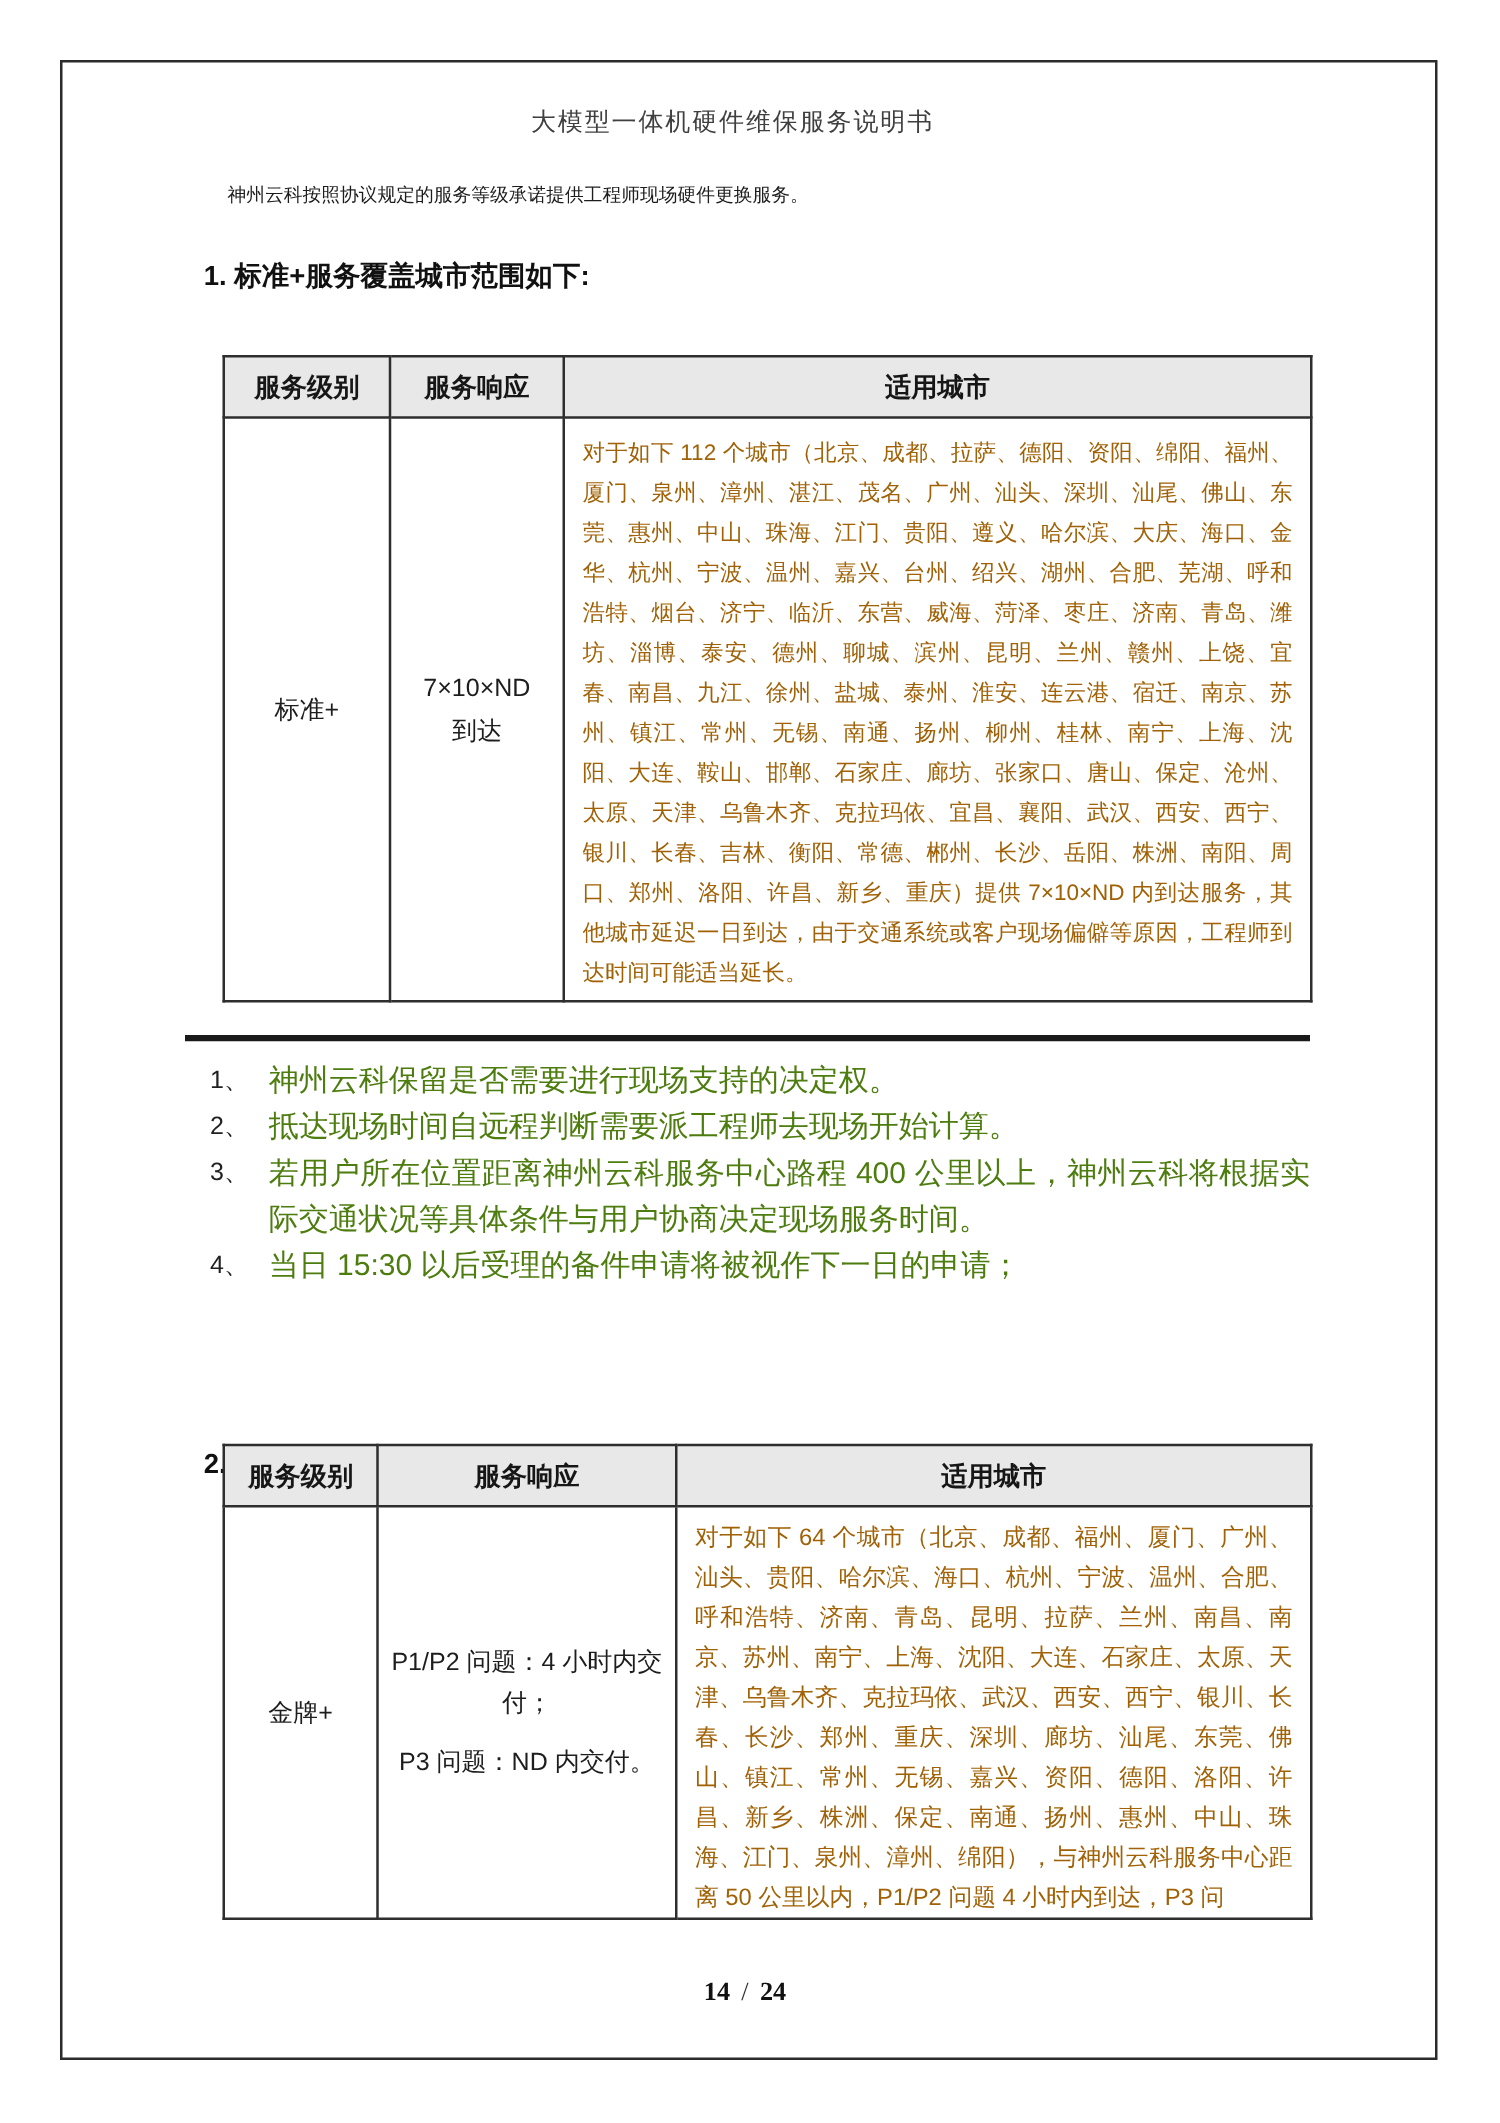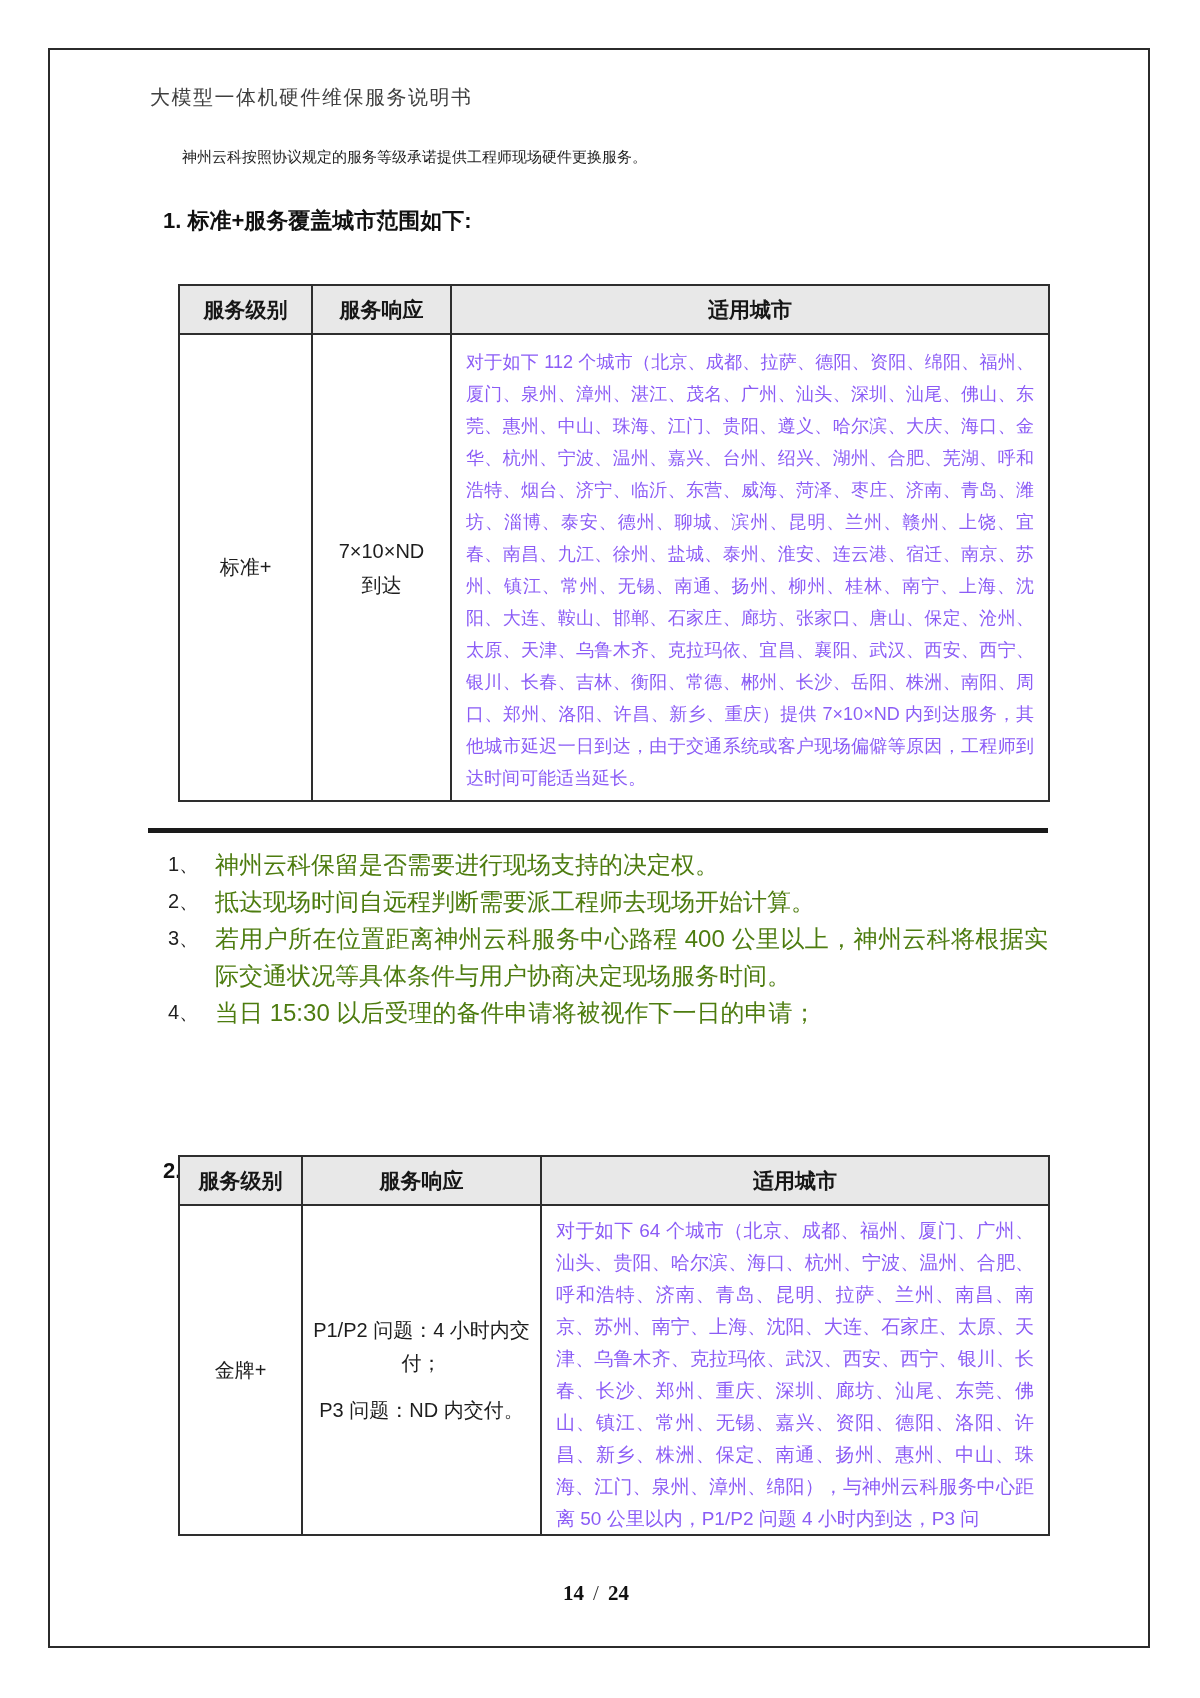--- a/index.html
+++ b/index.html
@@ -6,21 +6,21 @@
   body {
     width:1200px; height:1698px; position:relative; background:#ffffff;
     font-family:"Liberation Sans", sans-serif; color:#212121; overflow:hidden;
   }
   .frame {
     position:absolute; left:48px; top:48px; width:1102px; height:1600px;
     border:2px solid #2b2b2b; box-sizing:border-box;
   }
   .header-title {
     position:absolute; top:84px; left:150px; width:872px;
-    text-align:left; font-family:"Liberation Serif", serif;
+    text-align:center; font-family:"Liberation Serif", serif;
     font-size:20px; letter-spacing:1.5px; color:#3f3f3f;
   }
   .intro {
     position:absolute; top:142px; left:152px; width:896px; margin:0;
     font-size:15px; line-height:30px; text-indent:2em; color:#1d1d1d;
   }
   .sec-heading {
     position:absolute; left:163px; margin:0;
     font-size:22px; font-weight:700; color:#111;
   }
@@ -42,21 +42,21 @@
     height:49px; text-align:center; vertical-align:middle;
   }
   .svc-table td { vertical-align:middle; }
   .c-center { text-align:center; font-size:20px; color:#1d1d1d; }
   .resp-line { line-height:34px; font-size:20px; }
   .table1 tbody td { height:467px; }
   .table2 tbody td { height:330px; }
   .c-cities { vertical-align:top; }
   .cities-text {
     margin:8px 14px 0 14px; overflow:hidden;
-    font-size:18px; line-height:32px; text-align:justify; color:#8b5cf6;
+    font-size:18px; line-height:32px; text-align:justify; color:#a16207;
   }
   .table1 .cities-text { height:452px; }
   .table2 .cities-text { height:318px; font-size:19px; }
   .resp-p { line-height:33px; font-size:20px; padding:0 10px; }
   .resp-gap { margin-top:14px; }
 
   .divider {
     position:absolute; top:828px; left:148px; width:900px; height:5px;
     background:#1a1a1a;
   }

